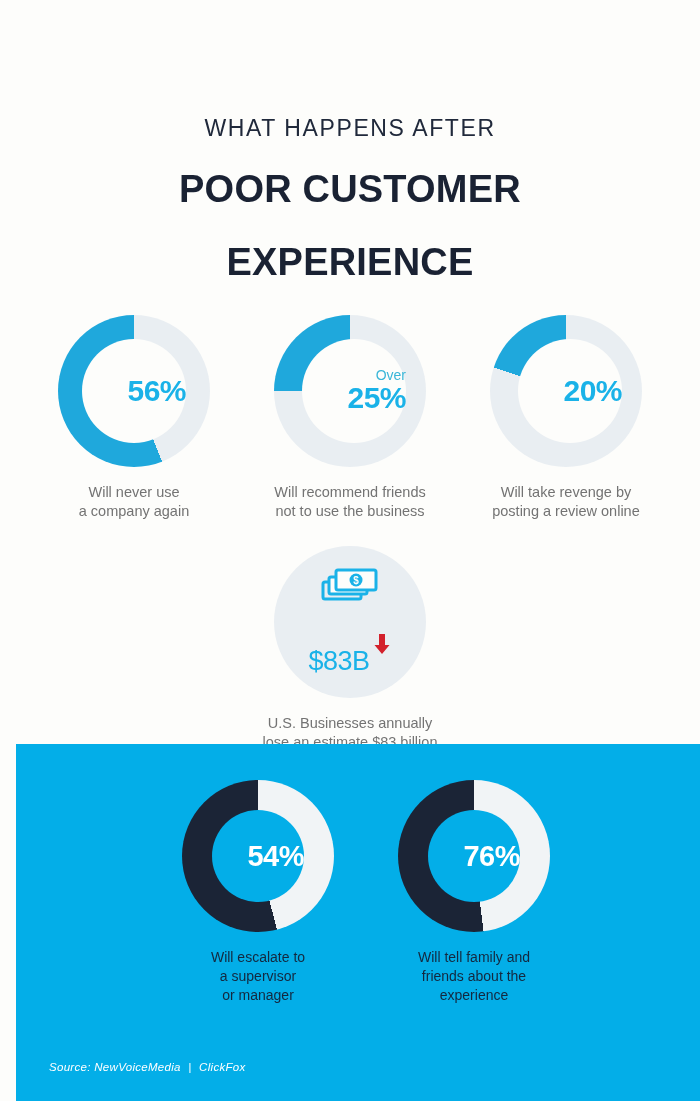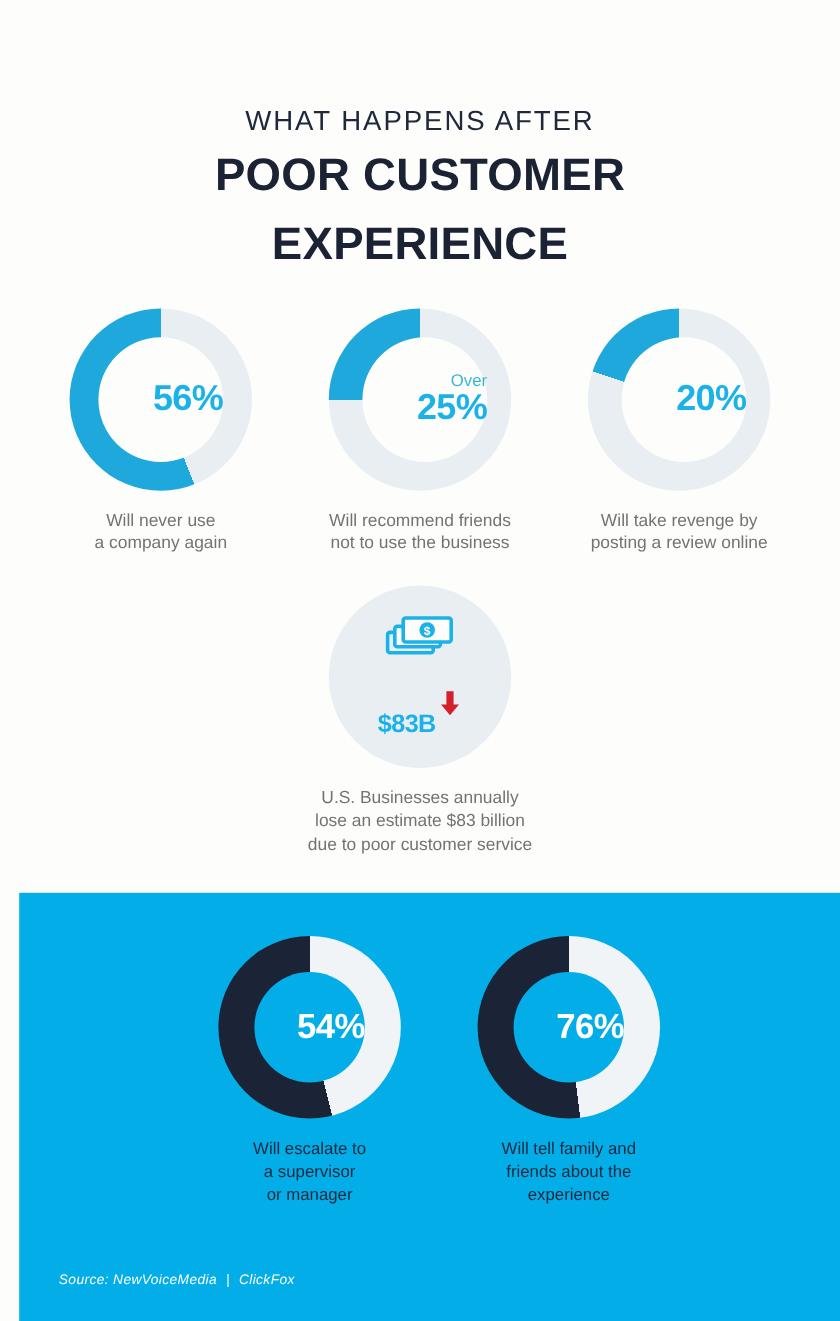--- a/index.html
+++ b/index.html
@@ -5,28 +5,28 @@
   * { margin:0; padding:0; box-sizing:border-box; }
   html, body {
     width:700px; height:1101px;
     font-family:"Liberation Sans", sans-serif;
     background:#ffffff;
     overflow:hidden;
   }
   .page { position:relative; width:700px; height:1101px; background:#fdfdfb; }
 
   
-  .title-block { padding-top:88px; text-align:center; }
+  .title-block { padding-top:116px; text-align:center; }
   .title-small {
     font-size:23px; letter-spacing:1.6px; color:#20293b;
     font-weight:400; line-height:1.1;
   }
   .title-big {
     font-size:38px; font-weight:bold; color:#1a2233;
-    letter-spacing:0.2px; line-height:1.28; margin-top:9px;
+    letter-spacing:0.2px; line-height:1.28; margin-top:24px;
   }
 
   
   .row { display:flex; justify-content:center; }
   .row-1 { margin-top:28px; }
   .row-2 { margin-top:24px; }
 
   .stat { width:216px; display:flex; flex-direction:column; align-items:center; }
   .stat-narrow { width:228px; }
 
@@ -65,21 +65,21 @@
 
   
   .money-circle {
     width:152px; height:152px; border-radius:50%;
     background:#e9eef2;
     display:flex; flex-direction:column; align-items:center; justify-content:center;
   }
   .money-icon { margin-bottom:4px; }
   .money-amount-row { display:flex; align-items:center; gap:2px; }
   .money-amount {
-    font-size:21px; font-weight:bold; color:#1ab2e8; letter-spacing:-0.5px;margin-top:32px;
+    font-size:27px; font-weight:normal; color:#1ab2e8; letter-spacing:-0.5px;margin-top:32px;
   }
 
   
   .blue-band {
     position:absolute; left:16px; top:744px; width:700px; height:357px;
     background:#03aee8;
   }
   .band-inner { padding-top:36px; }
   .source {
     position:absolute; left:33px; bottom:28px;

